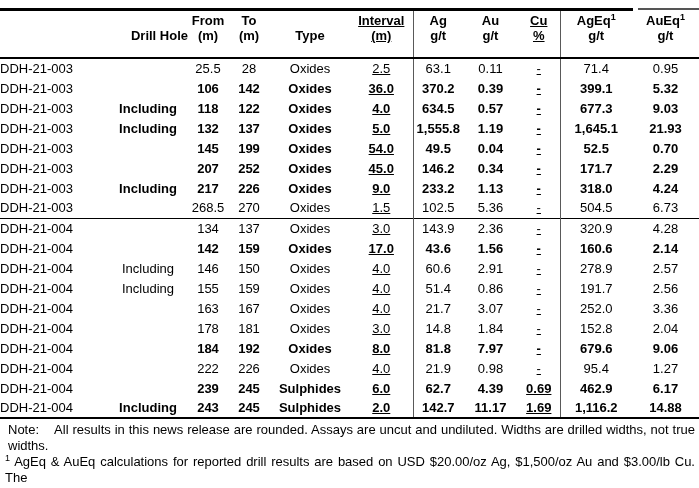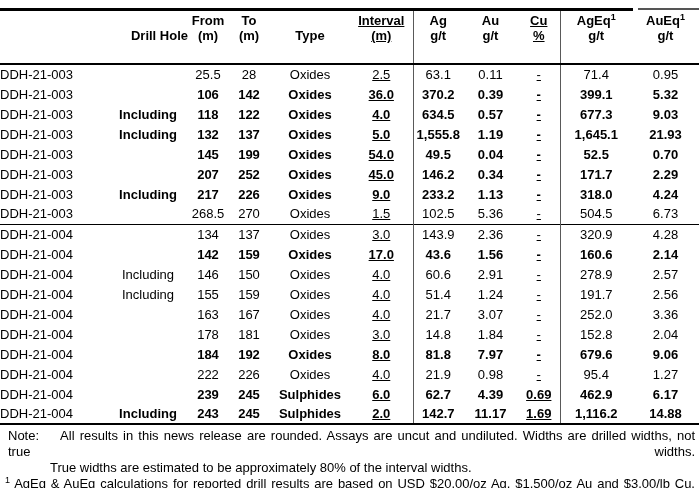--- a/index.html
+++ b/index.html
@@ -13,37 +13,37 @@
 
   
   .top-border { display: flex; align-items: flex-start; margin-top: 8px; height: 3px; }
   .tb-seg1 { width: 633px; height: 3px; background: #000; }
   .tb-gap  { width: 5px; height: 3px; }
   .tb-seg2 { flex: 1; height: 2px; background: #555; }
 
   table { border-collapse: collapse; table-layout: fixed; width: 699px; }
 
   thead tr { border-bottom: 2.5px solid #000; }
-  thead th { vertical-align: bottom; font-weight: bold; font-size: 13px; padding: 2px 0 20px 0; height: 33px; }
+  thead th { vertical-align: bottom; font-weight: bold; font-size: 13px; padding: 2px 0 14px 0; height: 33px; }
   th.h-hole { text-align: left; padding-left: 14px; }
   .hl { line-height: 15px; text-align: center; }
   th.h-hole .hl { text-align: right; }
   sup { font-size: 9px; vertical-align: super; line-height: 0; }
 
   tbody td { height: 20px; font-size: 13px; text-align: center; vertical-align: middle; padding: 0; white-space: nowrap; }
   td.c-hole { text-align: left; }
   .v-right { border-right: 1.5px solid #595959; text-decoration: underline; }
   tbody tr:last-child td { border-bottom: 2.5px solid #000; }
   tr.section-start td { border-top: 1.5px solid #000; }
   tr.bold-row .c-b { font-weight: bold; }
 
   
   .notes { padding: 3px 4px 0 5px; font-size: 13px; }
   .note-l1 { padding-left: 3px; text-align: justify; text-align-last: justify; line-height: 16px; }
-  .note-label { margin-right: 21px; }
+  .note-label { margin-right: 15px; }
   .note-l2 { padding-left: 45px; line-height: 16px; }
   .fn-l1 { text-align: justify; text-align-last: justify; line-height: 16px; }
 </style>
 </head>
 <body>
 
 <div class="page">
 
   <div class="top-border">
     <div class="tb-seg1"></div>
@@ -252,21 +252,21 @@
       <td class="c-b">2.57</td>
     </tr>
         <tr>
       <td class="c-hole">DDH-21-004</td>
       <td class="c-b">Including</td>
       <td class="c-b">155</td>
       <td class="c-b">159</td>
       <td class="c-b">Oxides</td>
       <td class="c-b v-right">4.0</td>
       <td class="c-b">51.4</td>
-      <td class="c-b">1.24</td>
+      <td class="c-b">0.86</td>
       <td class="c-b v-right">-</td>
       <td class="c-b">191.7</td>
       <td class="c-b">2.56</td>
     </tr>
         <tr>
       <td class="c-hole">DDH-21-004</td>
       <td class="c-b"></td>
       <td class="c-b">163</td>
       <td class="c-b">167</td>
       <td class="c-b">Oxides</td>
@@ -342,20 +342,19 @@
       <td class="c-b">1,116.2</td>
       <td class="c-b">14.88</td>
     </tr>
       </tbody>
   </table>
 
   <div class="notes">
     <div class="note-l1">
       <span class="note-label">Note:</span><span>All results in this news release are rounded. Assays are uncut and undiluted. Widths are drilled widths, not true widths.</span>
     </div>
-    <div class="note-l2">True widths are estimated to be approximately 80% of the interval widths.</div>
     <div class="fn-l1">
       <sup>1</sup> <span>AgEq &amp; AuEq calculations for reported drill results are based on USD $20.00/oz Ag, $1,500/oz Au and $3.00/lb Cu. The</span>
     </div>
 
   </div>
 
 </div>
 
 </body></html>

